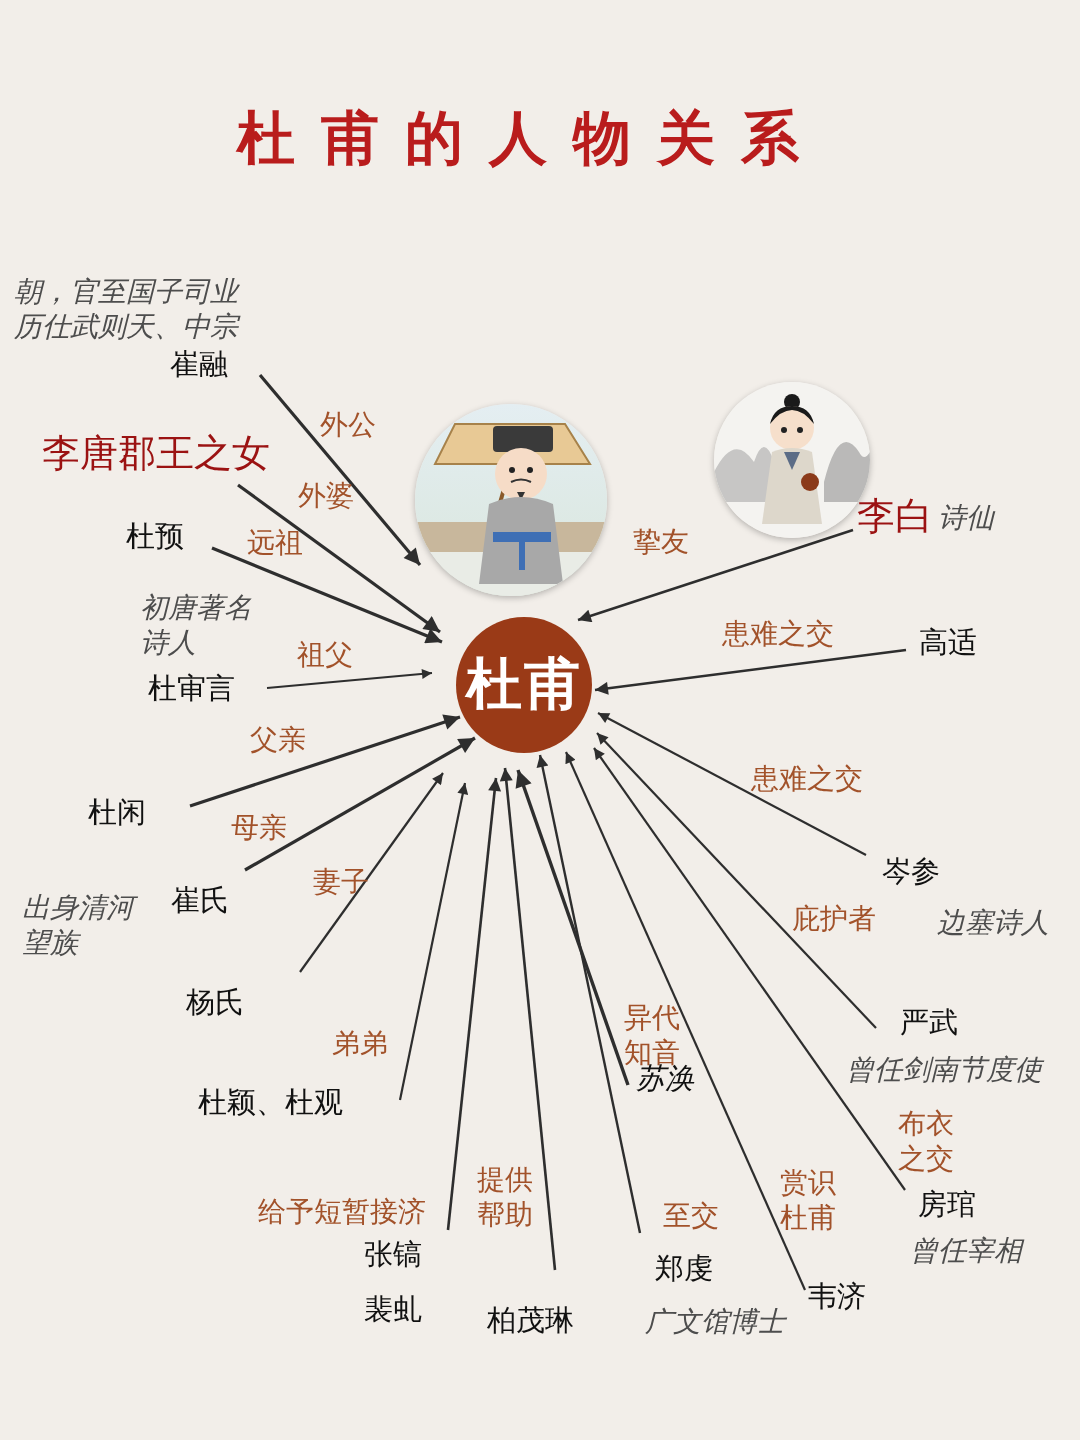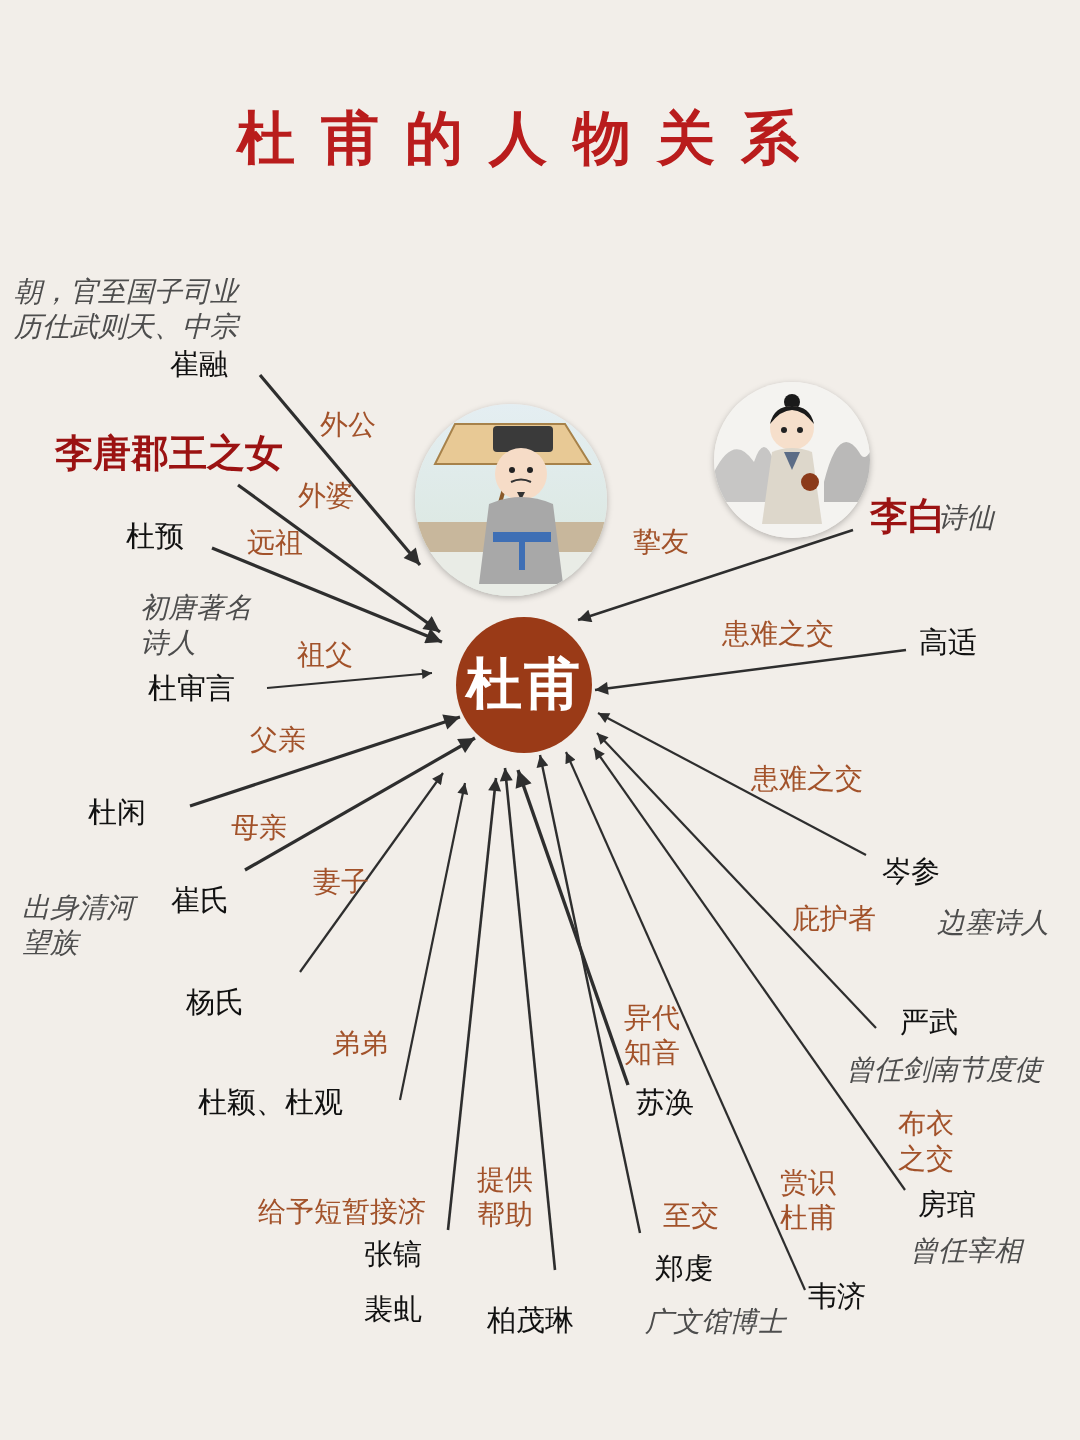--- a/index.html
+++ b/index.html
@@ -8,21 +8,21 @@
     background:#f2eee9;
     font-family:"DejaVu Sans","Liberation Sans",sans-serif;
   }
   .title {
     position:absolute; left:0; top:100px; width:1062px; text-align:center;
     font-size:58px; font-weight:bold; color:#b91c1c; letter-spacing:26px;
     font-family:"DejaVu Sans",sans-serif;
   }
   svg.lines { position:absolute; left:0; top:0; }
   .name { position:absolute; font-size:29px; color:#111; white-space:nowrap; line-height:1; }
-  .name.red { color:#9b1212; font-weight:bold; font-size:38px;margin-left:13px; }
+  .name.red { color:#9b1212; font-weight:normal; font-size:38px; }
   .rel { position:absolute; font-size:28px; color:#a2522a; line-height:1.25; white-space:nowrap; }
   .note { position:absolute; font-size:28px; color:#4d4d4d; font-style:italic; line-height:1.25; white-space:nowrap; }
   .center {
     position:absolute; left:456px; top:617px; width:136px; height:136px; border-radius:50%;
     background:#9a3a17; color:#fff; font-size:56px; font-weight:bold;
     display:flex; align-items:center; justify-content:center; letter-spacing:2px;
   }
   .avatar { position:absolute; border-radius:50%; overflow:hidden; box-shadow:0 2px 6px rgba(0,0,0,0.25); }
 </style>
 </head>
@@ -146,21 +146,21 @@
 <div class="rel" style="left:477px;top:1162px;">
   <div>提供</div>
   <div>帮助</div>
 </div>
 <div class="name" style="left:487px;top:1306px;">柏茂琳</div>
 
 <div class="rel" style="left:624px;top:1000px;">
   <div>异代</div>
   <div>知音</div>
 </div>
-<div class="name" style="left:636px;top:1088px;">苏涣</div>
+<div class="name" style="left:636px;top:1064px;font-style:italic;">苏涣</div>
 
 <div class="rel" style="left:663px;top:1198px;">至交</div>
 <div class="name" style="left:655px;top:1254px;">郑虔</div>
 <div class="note" style="left:645px;top:1304px;">广文馆博士</div>
 
 <div class="rel" style="left:780px;top:1165px;">
   <div>赏识</div>
   <div>杜甫</div>
 </div>
 <div class="name" style="left:808px;top:1282px;">韦济</div>

